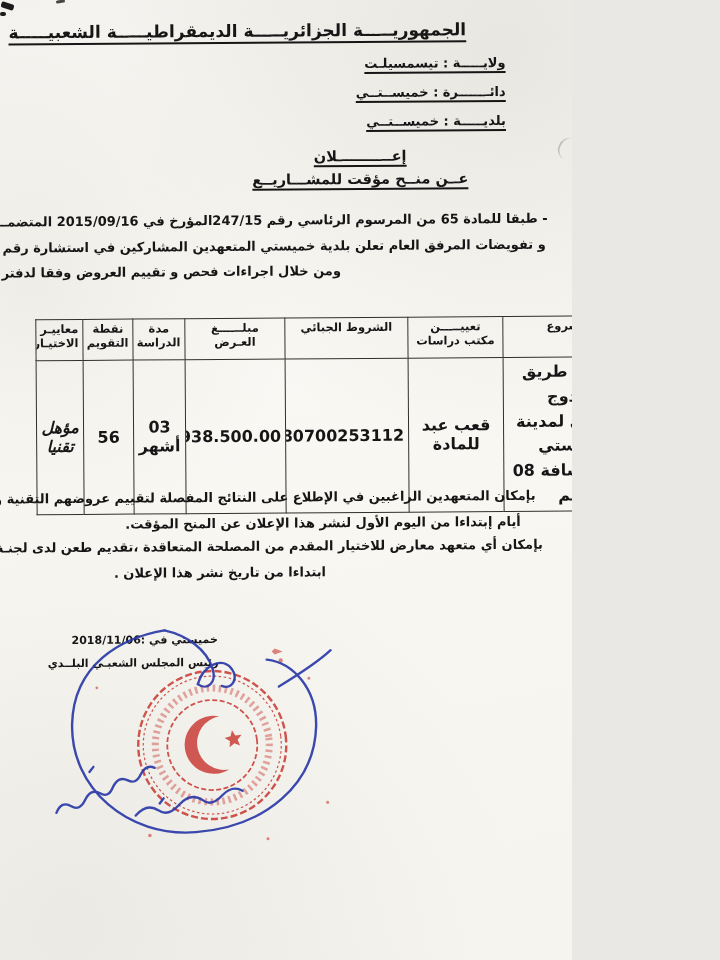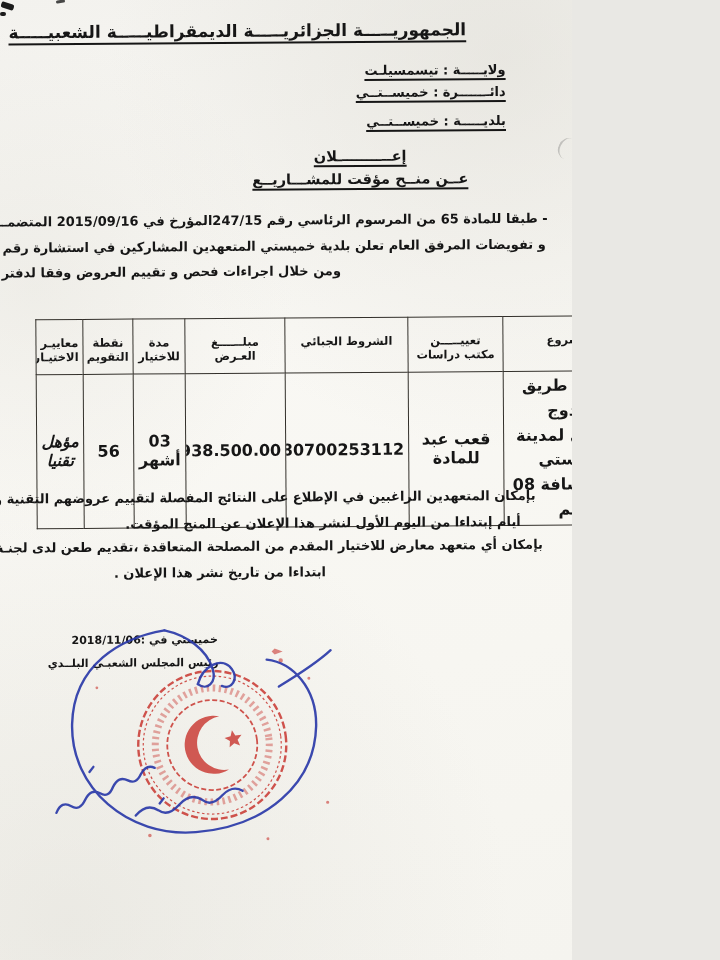--- a/index.html
+++ b/index.html
@@ -32,41 +32,41 @@
   .rtl { direction:rtl; unicode-bidi:plaintext; }
   .abs { position:absolute; white-space:nowrap; font-weight:bold; }
 
   .republic {
     top:20px; left:0; width:480px; text-align:center;
     font-size:17px; letter-spacing:0px;
     text-decoration:underline; text-decoration-thickness:1.8px; text-underline-offset:5px;
   }
   .loc { right:64px; text-align:right; font-size:13px;
     text-decoration:underline; text-decoration-thickness:1.5px; text-underline-offset:4px; }
-  .loc.l1 { top:63px;margin-left:46px; } .loc.l2 { top:85px; } .loc.l3 { top:114px; }
+  .loc.l1 { top:56px;margin-left:46px; } .loc.l2 { top:85px; } .loc.l3 { top:114px; }
 
   .ann { left:182px; width:360px; text-align:center; font-size:14.5px;
     text-decoration:underline; text-decoration-thickness:1.8px; text-underline-offset:4px; }
   .ann.a1 { top:148px; } .ann.a2 { top:171px; }
 
   .bodyline { font-size:13px; }
   .il1 { top:212px; right:23px; }
   .il2 { top:238px; right:25px; }
   .il3 { top:263px; right:230px; }
 
   table.results {
     position:absolute; top:317px; left:36px; width:638px;
     border-collapse:collapse; table-layout:fixed; direction:rtl;
     font-weight:bold; color:#161616;
   }
   table.results th, table.results td {
     border:1.4px solid #33302b; padding:2px 4px; overflow:hidden;
   }
   table.results th {
-    height:36px; font-size:11.5px; vertical-align:top; padding-top:16px;
+    height:36px; font-size:11.5px; vertical-align:top; padding-top:2px;
     text-align:center; white-space:pre-line; font-weight:bold;
   }
   table.results td {
     height:100px; font-size:16px; text-align:center; vertical-align:middle;
     white-space:pre-line;
   }
   td.c-number { vertical-align:top; padding-top:18px;margin-top:7px; }
   td.c-project { text-align:right; padding-right:7px; font-size:12px; line-height:1.55; }
   td.c-amount { font-size:11.5px; }
   td.c-criteria { font-size:11.5px;font-style:italic; }
@@ -119,21 +119,21 @@
       <tbody>
           <tr>
         <th>الرقم</th>
         <th>المشروع</th>
         <th>تعييـــــن
 مكتب دراسات</th>
         <th>الشروط الجبائي</th>
         <th>مبلــــــغ
 العـرض</th>
         <th>مدة
-للاختيار</th>
+الدراسة</th>
         <th>نقطة
 التقويم</th>
         <th>معاييـر
 الاختيـار</th>
       </tr>
       <tr>
         <td class="c-number">01</td>
         <td class="c-project rtl">دراسة طريق مزدوج
 إجتنابي لمدينة خميستي
 على مسافة 08 كلم</td>

